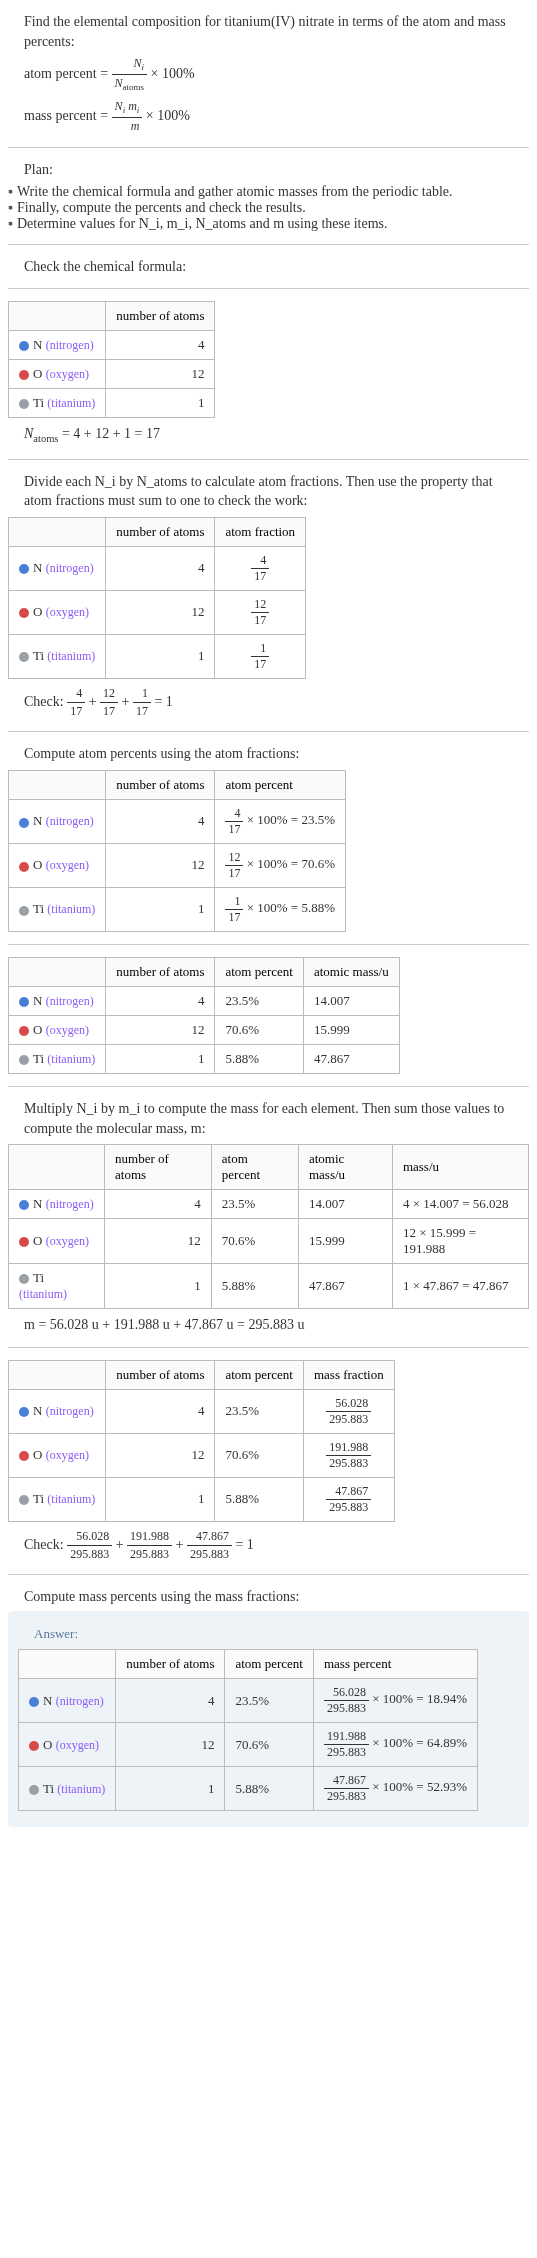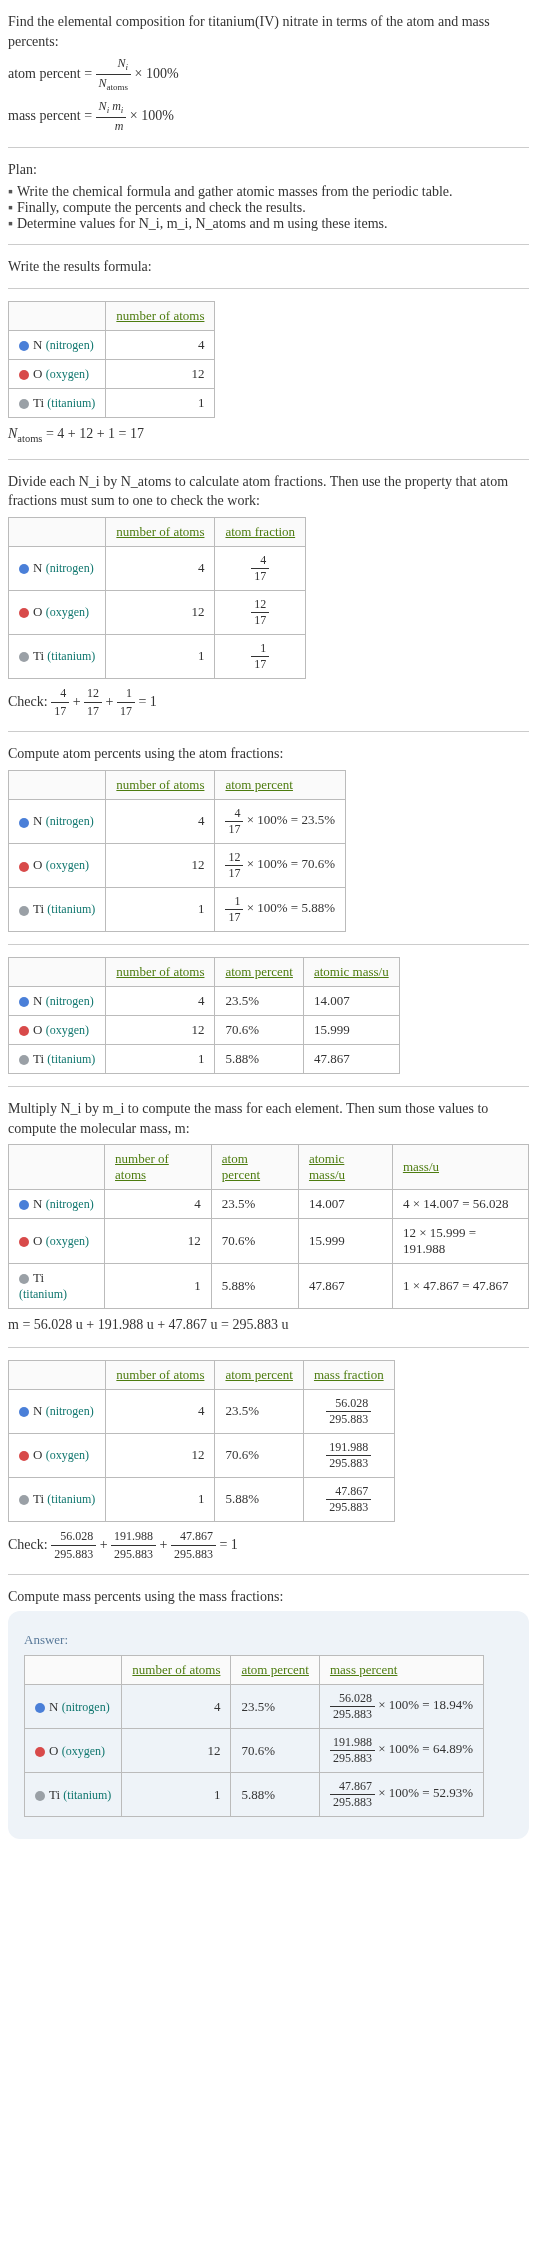--- a/index.html
+++ b/index.html
@@ -4,34 +4,34 @@
 <style>
 * { box-sizing: border-box; margin: 0; padding: 0; }
 body { font-family: Georgia, 'Times New Roman', serif; font-size: 14px; color: #333; background: #fff; width: 537px; padding: 8px; }
 hr.sep { border: none; border-top: 1px solid #ccc; margin: 12px 0; }
 .sec { margin-bottom: 12px; }
 .formula { font-family: Georgia, serif; }
 .math { font-family: Liberation Serif, serif; white-space: nowrap; }
 sub { font-size: 0.75em; }
 table { border-collapse: collapse; margin: 6px 0; }
 th, td { border: 1px solid #bbb; padding: 6px 10px; text-align: left; font-size: 13px; vertical-align: middle; }
-th { font-weight: normal; color: #4d7c0f; background: #fafafa; text-decoration: underline; }
+th { font-weight: normal; color: #000000; background: #fafafa; }
 td.num { text-align: right; }
 td.center { text-align: center; }
 .dot { display: inline-block; width: 10px; height: 10px; border-radius: 50%; margin-right: 4px; vertical-align: middle; }
 .dot.blue { background: #4a7fd8; }
 .dot.red { background: #d84a4a; }
 .dot.gray { background: #9aa0a6; }
-.elabel { color: #0f766e; font-size: 12px; }
-.answer-box { background: #eef3f8; padding: 16px; border-radius: 12px; }
+.elabel { color: #8b5cf6; font-size: 12px; }
+.answer-box { background: #eef3f8; padding: 10px; border-radius: 4px; }
 .answer-label { color: #5a7a9a; font-size: 13px; margin-bottom: 6px; }
 .frac { display: inline-block; vertical-align: middle; text-align: right; font-size: 12px; }
 .frac .num { display: block; border-bottom: 1px solid #333; padding: 0 3px; }
 .frac .den { display: block; padding: 0 3px; }
-p { margin: 4px 0; line-height: 1.4; }
+p { margin: 4px 16px; line-height: 1.4; }
 ul { list-style: none; padding-left: 0; }
 ul li::before { content: "▪"; margin-right: 4px; color: #555; }
 </style>
 </head>
 <body>
 
 <div class="sec">
 <p>Find the elemental composition for titanium(IV) nitrate in terms of the atom and mass percents:</p>
 <p>
 <span>atom percent</span> = 
@@ -52,21 +52,21 @@
 <ul>
 <li><span>Write the chemical formula and gather atomic masses from the periodic table.</span></li>
 <li><span>Finally, compute the percents and check the results.</span></li>
 <li><span>Determine values for N_i, m_i, N_atoms and m using these items.</span></li>
 </ul>
 </div>
 
 <hr class="sep">
 
 <div class="sec">
-<p>Write the results formula:</p>
+<p>Check the chemical formula:</p>
 </div>
 
 <hr class="sep">
 
 <div class="sec">
 <table>
 <tbody>
         <tr>
           <th></th>
           <th>number of atoms</th>

